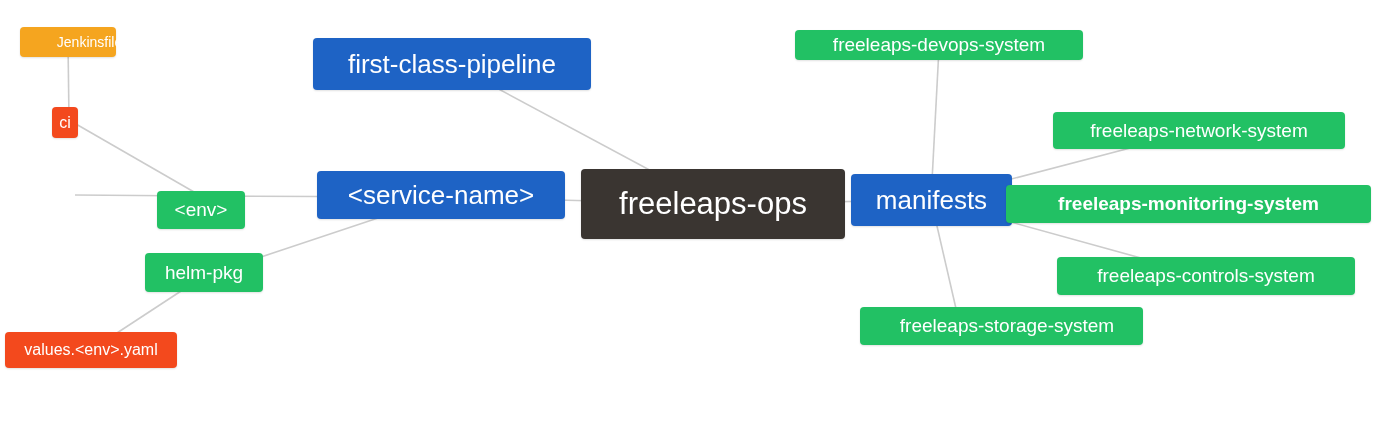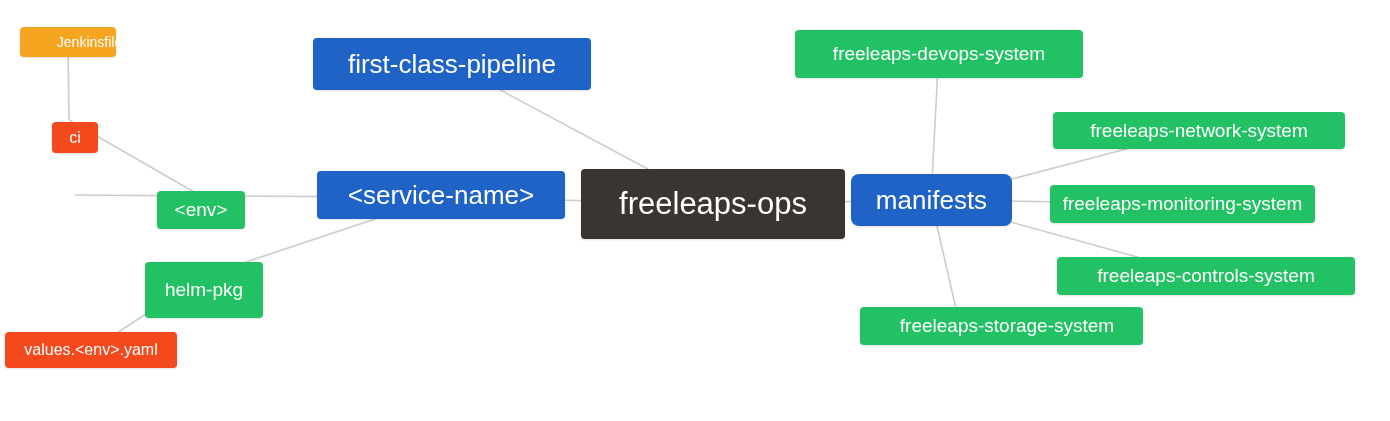--- a/index.html
+++ b/index.html
@@ -66,62 +66,62 @@
     <line class="edge" x1="931" y1="200" x2="1199" y2="130"></line>
     <line class="edge" x1="931" y1="200" x2="1208" y2="204"></line>
     <line class="edge" x1="931" y1="200" x2="1206" y2="276"></line>
     <line class="edge" x1="931" y1="200" x2="960" y2="326"></line>
   </svg>
 
   <div class="node c-orange fs-xs" style="left:20px; top:27px; width:96px; height:30px;">
     <span>Jenkinsfile</span>
   </div>
 
-  <div class="node c-red fs-sm" style="left:52px; top:122px; width:46px; height:31px;">
+  <div class="node c-red fs-sm" style="left:52px; top:107px; width:26px; height:31px;">
     <span>ci</span>
   </div>
 
 
   <div class="node c-green fs-md" style="left:157px; top:177px; width:88px; height:38px;margin-top:14px;">
     <span>&lt;env&gt;</span>
   </div>
 
-  <div class="node c-green fs-md" style="left:145px; top:262px; width:118px; height:56px;">
+  <div class="node c-green fs-md" style="left:145px; top:253px; width:118px; height:39px;">
     <span>helm-pkg</span>
   </div>
 
   <div class="node c-blue fs-lg" style="left:313px; top:38px; width:278px; height:52px;">
     <span>first-class-pipeline</span>
   </div>
 
   <div class="node c-red fs-sm" style="left:5px; top:332px; width:172px; height:36px;">
     <span>values.&lt;env&gt;.yaml</span>
   </div>
 
   <div class="node c-blue fs-lg" style="left:317px; top:171px; width:248px; height:48px;">
     <span>&lt;service-name&gt;</span>
   </div>
 
   <div class="node c-dark fs-xl" style="left:581px; top:169px; width:264px; height:70px;">
     <span>freeleaps-ops</span>
   </div>
 
-  <div class="node c-blue fs-lg" style="left:851px; top:174px; width:161px; height:52px;border-radius:8px;">
+  <div class="node c-blue fs-lg" style="left:851px; top:174px; width:161px; height:52px;">
     <span>manifests</span>
   </div>
 
-  <div class="node c-green fs-md" style="left:795px; top:30px; width:288px; height:48px;">
+  <div class="node c-green fs-md" style="left:795px; top:30px; width:288px; height:30px;">
     <span>freeleaps-devops-system</span>
   </div>
 
   <div class="node c-green fs-md" style="left:1053px; top:112px; width:292px; height:37px;align-items:center;">
     <span>freeleaps-network-system</span>
   </div>
 
-  <div class="node c-green fs-md" style="left:1050px; top:185px; width:265px; height:38px;">
+  <div class="node c-green fs-md" style="left:1006px; top:185px; width:365px; height:38px;font-weight:bold;">
     <span>freeleaps-monitoring-system</span>
   </div>
 
   <div class="node c-green fs-md" style="left:1057px; top:257px; width:298px; height:38px;">
     <span>freeleaps-controls-system</span>
   </div>
 
   <div class="node c-green fs-md" style="left:860px; top:307px; width:283px; height:38px;padding-left:11px;">
     <span>freeleaps-storage-system</span>
   </div>

